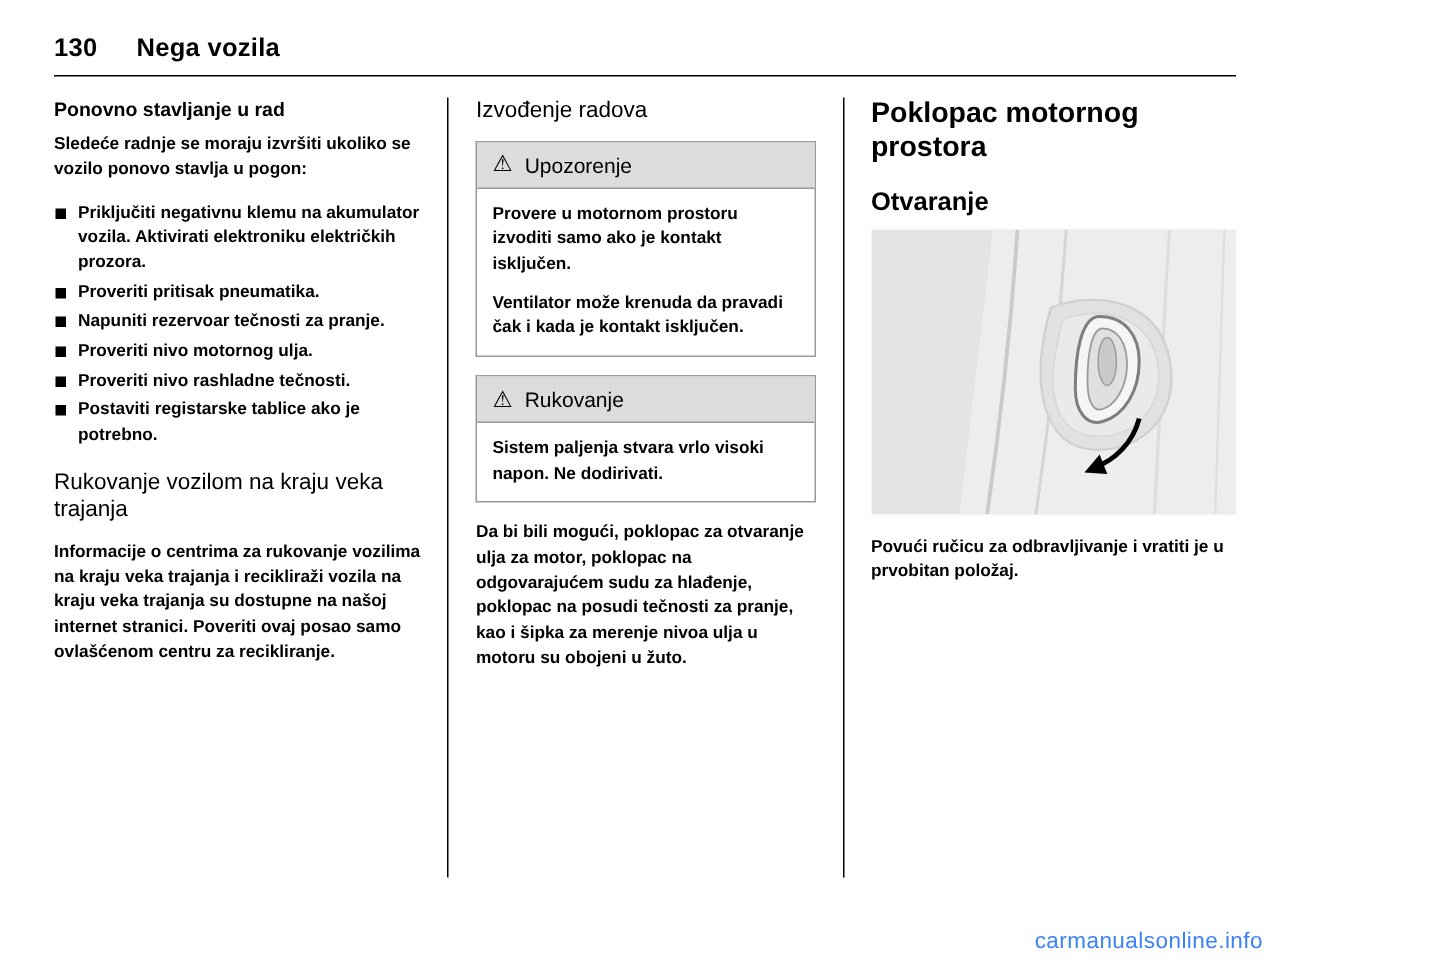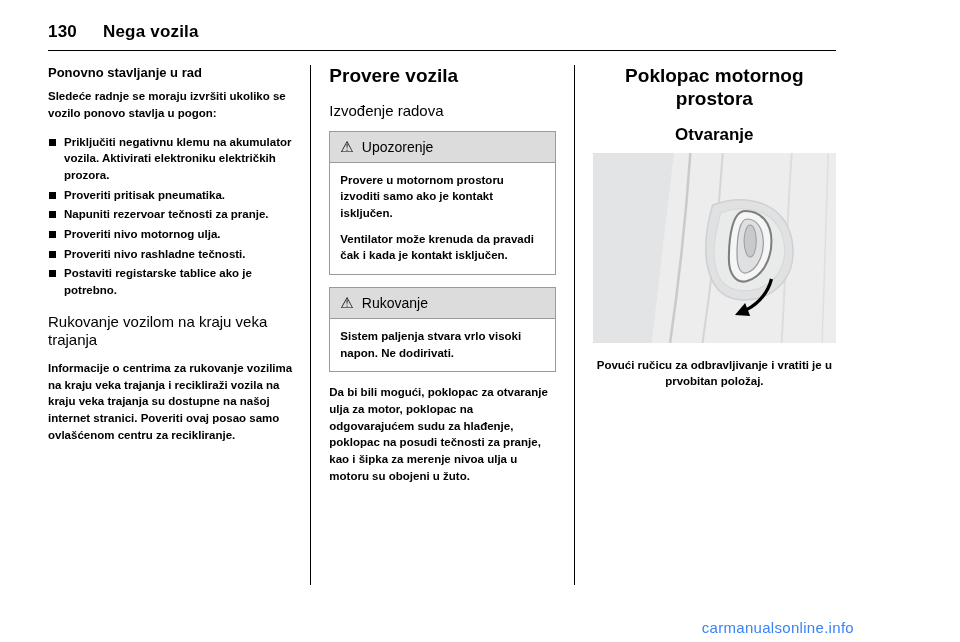--- a/index.html
+++ b/index.html
@@ -10,21 +10,21 @@
   body {
     width: 960px;
     height: 642px;
     font-family: "Liberation Sans", sans-serif;
     color: #000000;
     position: relative;
     overflow: hidden;
   }
   .page {
     position: absolute;
-    left: 12px; top: 0;
+    left: 0; top: 0;
     width: 860px;
     height: 642px;
     box-sizing: border-box;
     padding: 22px 36px 3px 36px;
   }
   
   .page-header {
     display: flex;
     align-items: baseline;
     gap: 26px;
@@ -44,21 +44,21 @@
     display: flex;
     height: 520px;
   }
   .col {
     width: 276px;
     box-sizing: border-box;
     position: relative;
   }
   .col.c1 { padding-right: 18px; }
   .col.c2 { padding: 0 18px; border-left: 1px solid #000; }
-  .col.c3 { padding-left: 18px; border-left: 1px solid #000; text-align: center; }
+  .col.c3 { padding-left: 18px; border-left: 1px solid #000; }
 
   h2.sec {
     font-size: 13px;
     font-weight: bold;
     margin: 0 0 7px 0;
     line-height: 1.25;
   }
   h1.big {
     font-size: 19px;
     font-weight: bold;
@@ -176,21 +176,20 @@
         <li>Napuniti rezervoar tečnosti za pranje.</li>
         <li>Proveriti nivo motornog ulja.</li>
         <li>Proveriti nivo rashladne tečnosti.</li>
         <li>Postaviti registarske tablice ako je potrebno.</li>
       </ul>
       <h2 class="sub">Rukovanje vozilom na kraju veka trajanja</h2>
       <p class="body">Informacije o centrima za rukovanje vozilima na kraju veka trajanja i recikliraži vozila na kraju veka trajanja su dostupne na našoj internet stranici. Poveriti ovaj posao samo ovlašćenom centru za recikliranje.</p>
     </div>
 
     <div class="col c2">
-      <h1 class="big">Provere vozila</h1>
       <h2 class="sub">Izvođenje radova</h2>
 
       <div class="notice">
         <div class="notice-head">
           <span class="warn-glyph">⚠</span>
           <span>Upozorenje</span>
         </div>
         <div class="notice-body">
           <p>Provere u motornom prostoru izvoditi samo ako je kontakt isključen.</p>
           <p>Ventilator može krenuda da pravadi čak i kada je kontakt isključen.</p>

